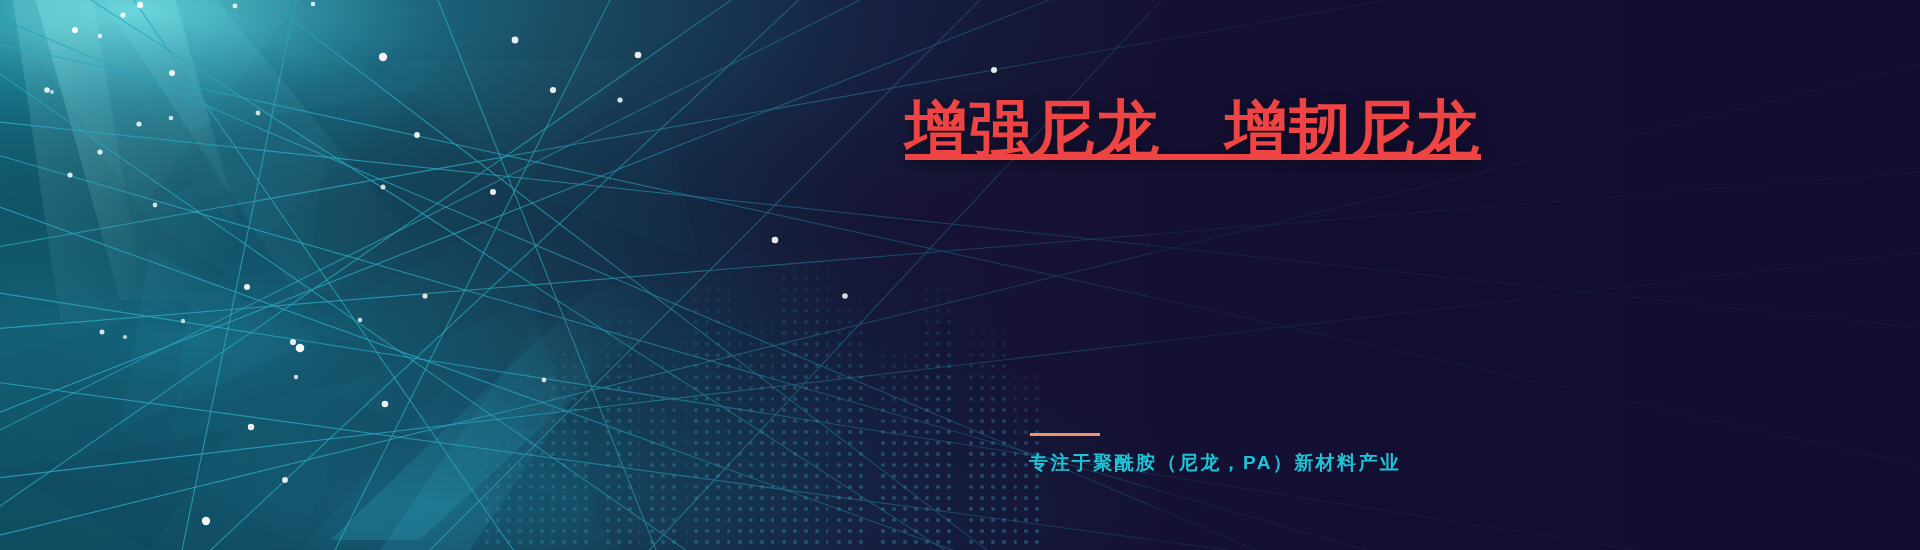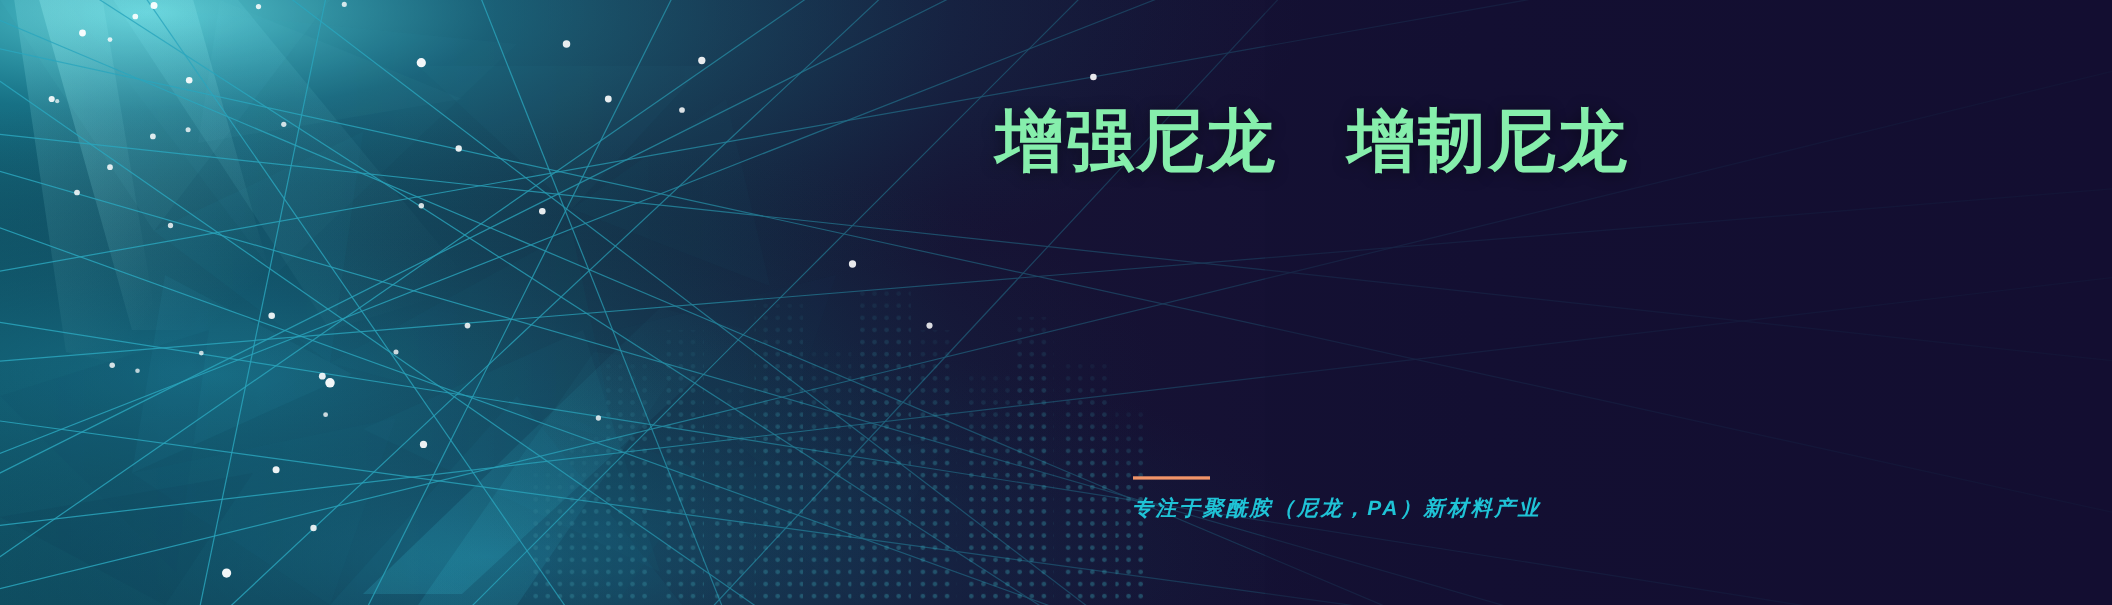--- a/index.html
+++ b/index.html
@@ -21,27 +21,28 @@
   
   #headline-block {
     position: absolute;
     left: 0; top: 0;
     width: 1920px; height: 550px;
     pointer-events: none;
   }
   .headline {
     position: absolute;
     left: 905px;
-    color: #86efac;
+    color: #ef4444;
     font-size: 62px;
     font-weight: 700;
     letter-spacing: 2px;
     line-height: 1;
     white-space: pre;
     text-shadow: 0 2px 14px rgba(0,0,0,0.45);
+    text-decoration: underline;
   }
   #headline-1 { top: 98px; }
   #headline-2 { top: 186px; }
 
   #divider-rule {
     position: absolute;
     left: 1030px;
     top: 433px;
     width: 70px;
     height: 3px;
@@ -51,21 +52,20 @@
   #tagline {
     position: absolute;
     left: 1029px;
     top: 449px;
     color: #1fc3d6;
     font-size: 19px;
     font-weight: 700;
     letter-spacing: 2.4px;
     line-height: 1.5;
     white-space: pre;
-    font-style: italic;
   }
 </style>
 </head>
 <body>
 
 <div id="banner">
 
   <div class="layer">
     <svg id="bg-svg" viewBox="0 0 1920 550" preserveAspectRatio="none">
       <defs>

